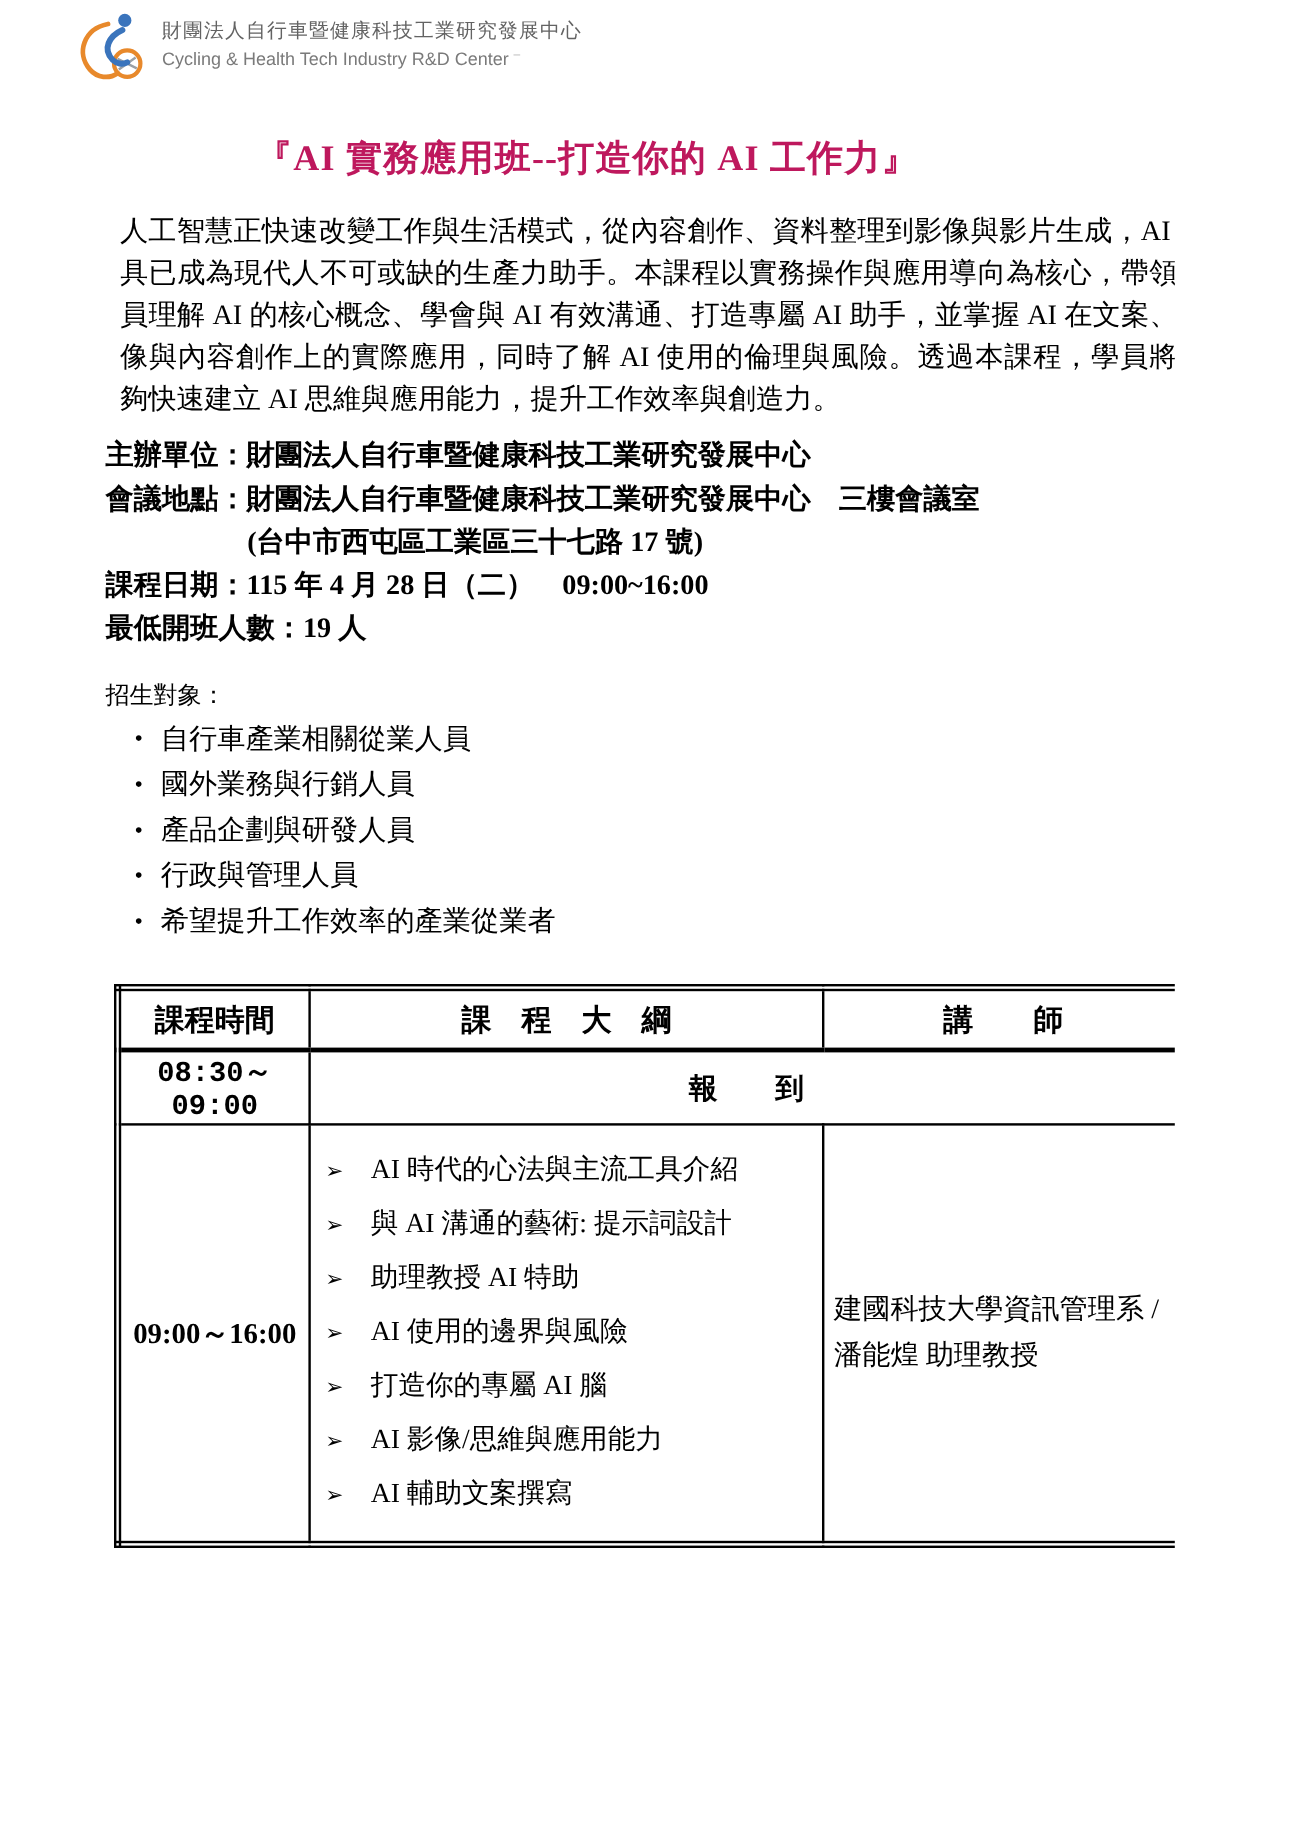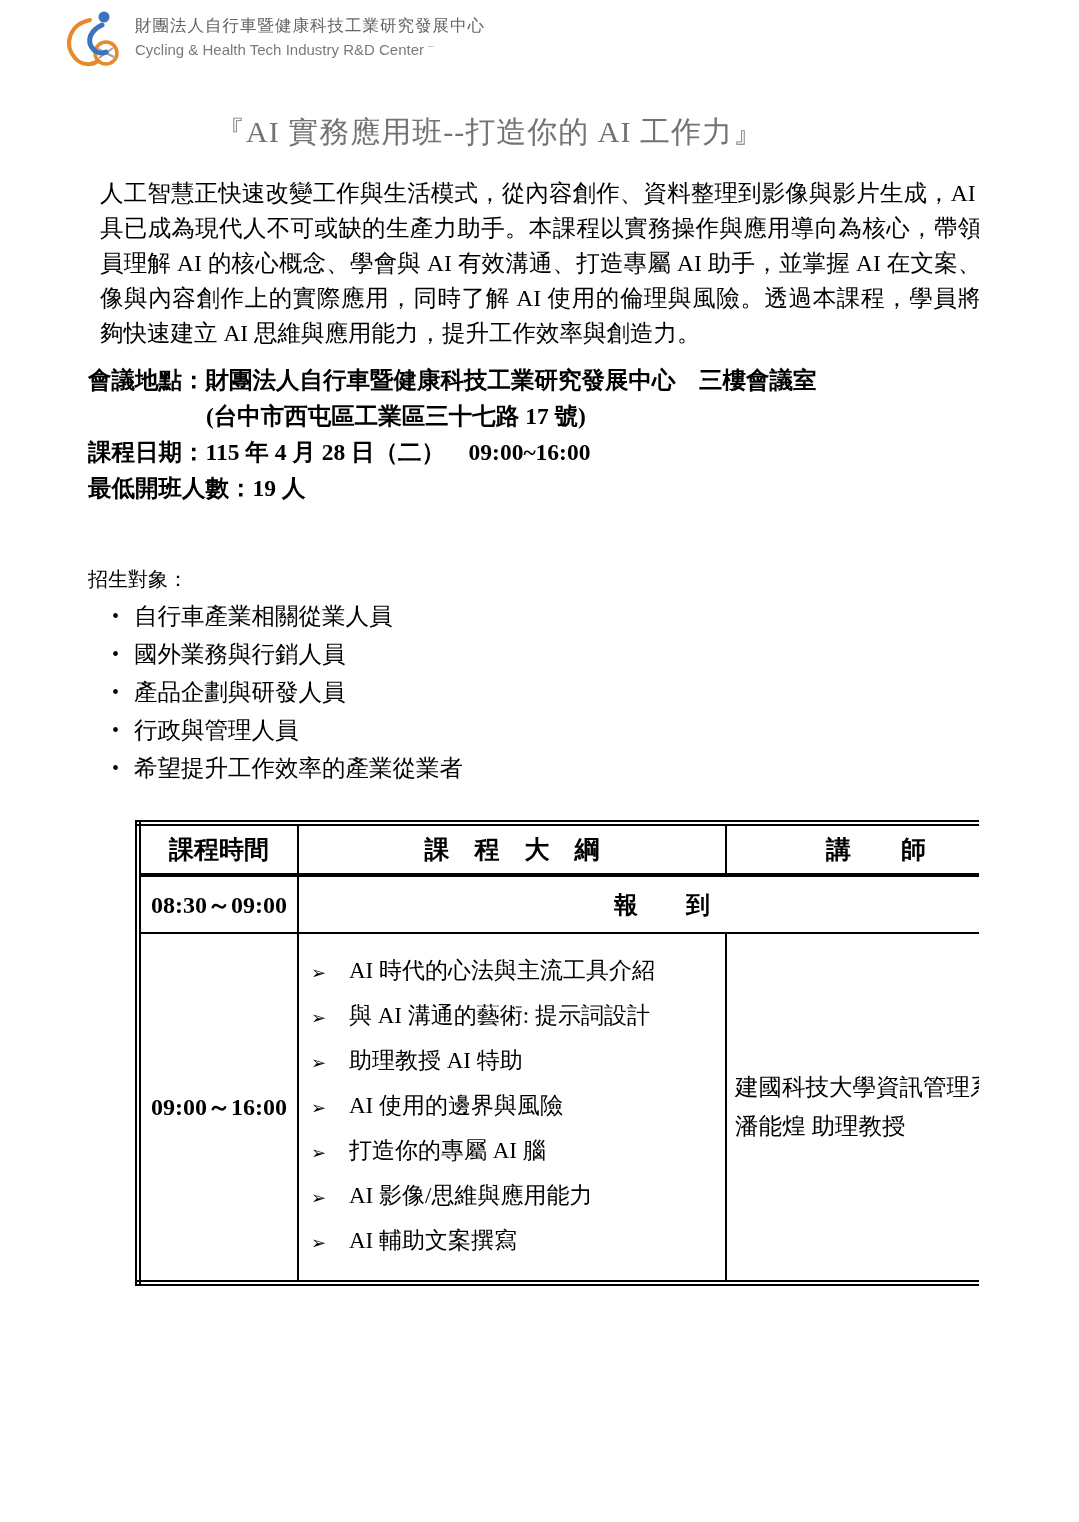--- a/index.html
+++ b/index.html
@@ -17,22 +17,22 @@
   .logo-row { position:absolute; top:8px; left:60px; display:flex; align-items:flex-start; gap:9px; }
   .logo-icon { width:66px; height:60px; flex:0 0 66px; }
   .logo-text { padding-top:7px; font-family:"Liberation Sans","DejaVu Sans",sans-serif; }
   .org-zh { font-size:16.5px; color:#636363; letter-spacing:1px; font-weight:500; }
   .org-en { font-size:15px; color:#7a7a7a; margin-top:3px; }
   .tm-mark { font-size:10px; color:#b5b5b5; vertical-align:super; margin-left:4px; }
 
   
   .doc-title {
     position:absolute; top:112px; left:0; width:100%;
-    text-align:center; font-size:30px; font-weight:400;
-    color:#737373; letter-spacing:1px;
+    text-align:center; font-size:30px; font-weight:700;
+    color:#be185d; letter-spacing:1px;
   }
 
   
   .intro {
     position:absolute; top:176px; left:100px; width:905px;
     font-size:23.5px; line-height:35px;
     text-align:justify; text-justify:inter-ideograph;
     font-weight:500;
   }
 
@@ -54,32 +54,31 @@
     list-style:none; font-size:23.5px; font-weight:500;
   }
   .audience-list li { display:flex; align-items:center; margin-bottom:10px; line-height:28px; }
   .dot { font-size:20px; width:22px; flex:0 0 22px; text-align:left; }
 
   
   .schedule {
     position:absolute; top:820px; left:95px;
     width:890px; border-collapse:collapse; table-layout:fixed;
     border:6px double #000;
-    margin-left:40px;
   }
   .schedule col.c1 { width:160px; }
   .schedule col.c2 { width:428px; }
   .schedule col.c3 { width:302px; }
   .schedule th {
     height:52px; font-size:25px; font-weight:700; text-align:center; vertical-align:middle;
     border:2px solid #000; border-bottom:4px solid #000;
   }
   .schedule td { border:2px solid #000; vertical-align:middle; }
   .cell-time { text-align:center; font-weight:700; font-size:24px; }
-  .row-checkin td { height:58px; }
+  .row-checkin td { height:58px;font-family:Liberation Mono, monospace; }
   .cell-checkin { text-align:center; font-weight:700; font-size:24px; }
   .row-main td { height:350px; }
   .outline-list { list-style:none; padding:8px 4px 8px 6px; }
   .outline-list li { display:flex; align-items:flex-start; margin:13px 0; font-size:23px; line-height:30px; font-weight:500; }
   .arrow { font-family:"DejaVu Sans","Liberation Sans",sans-serif; font-size:18px; width:28px; flex:0 0 28px; margin-left:6px; padding-top:2px; }
   .outline-text { margin-left:10px; }
   .cell-lecturer { font-size:23.5px; line-height:39px; padding:0 4px 0 8px; font-weight:500; }
 </style>
 </head>
 <body>
@@ -98,20 +97,21 @@
       <div class="org-zh">財團法人自行車暨健康科技工業研究發展中心</div>
       <div class="org-en"><span>Cycling &amp; Health Tech Industry R&amp;D Center</span><span class="tm-mark">–</span></div>
     </div>
   </div>
 
   <div class="doc-title">『AI 實務應用班--打造你的 AI 工作力』</div>
 
   <p class="intro">人工智慧正快速改變工作與生活模式，從內容創作、資料整理到影像與影片生成，AI 工具已成為現代人不可或缺的生產力助手。本課程以實務操作與應用導向為核心，帶領學員理解 AI 的核心概念、學會與 AI 有效溝通、打造專屬 AI 助手，並掌握 AI 在文案、影像與內容創作上的實際應用，同時了解 AI 使用的倫理與風險。透過本課程，學員將能夠快速建立 AI 思維與應用能力，提升工作效率與創造力。</p>
 
   <div class="details">
+    <div class="detail-line"><span>主辦單位：</span><span>財團法人自行車暨健康科技工業研究發展中心</span></div>
     <div class="detail-line"><span>會議地點：</span><span>財團法人自行車暨健康科技工業研究發展中心　三樓會議室</span></div>
     <div class="detail-line sub"><span>(台中市西屯區工業區三十七路 17 號)</span></div>
     <div class="detail-line"><span>課程日期：</span><span>115 年 4 月 28 日（二）　09:00~16:00</span></div>
     <div class="detail-line"><span>最低開班人數：</span><span>19 人</span></div>
   </div>
 
   <div class="audience-heading">招生對象：</div>
   <ul class="audience-list">
     <li>
         <span class="dot">•</span>

